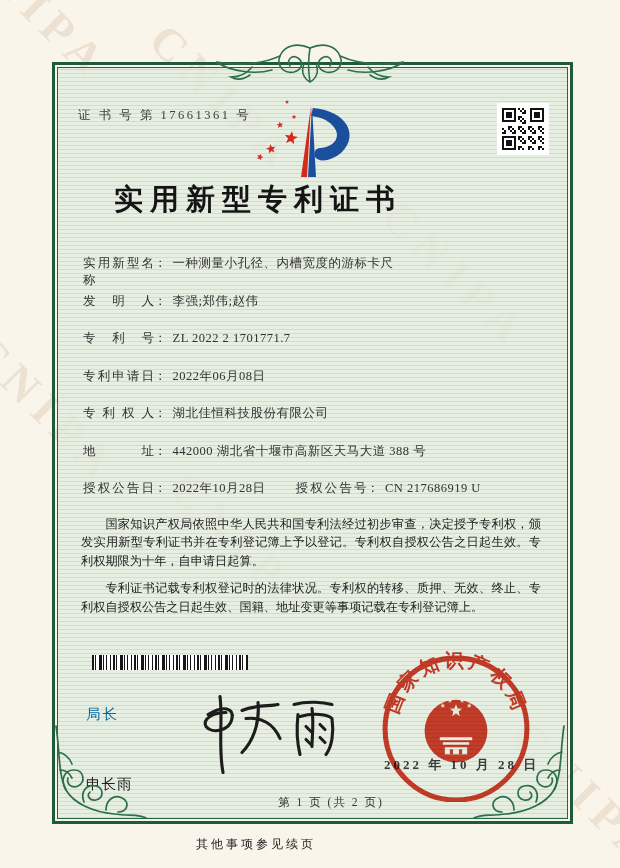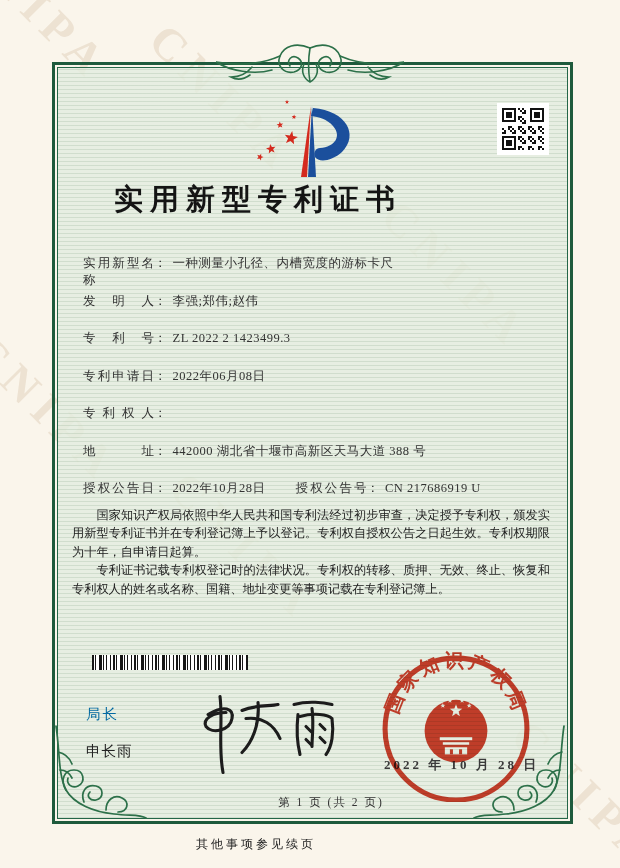--- a/index.html
+++ b/index.html
@@ -39,28 +39,28 @@
   .title{left:52px; top:180px; width:412px; text-align:center;
          font-size:29px; font-weight:bold; letter-spacing:7px; color:#141414;}
   .fields{left:83px; top:249px; width:462px; font-size:12.5px; color:#333;}
   .frow{height:37.5px; padding-top:6px; box-sizing:border-box; display:flex; align-items:flex-start; line-height:17px;}
   .flabel{display:inline-block; width:71px; text-align:justify; text-align-last:justify; flex:none;}
   .fcolon{flex:none; margin-right:6px;}
   .fvalue{letter-spacing:0.5px;text-align:right;}
   .grant-second{margin-left:30px; display:flex;}
   .paras{left:72px; top:506px; width:478px; font-size:12.2px; line-height:18.4px;
          text-align:justify; color:#222;}
-  .paras p{margin:0; text-indent:2em;}
+  .paras p{margin:9px; text-indent:2em;}
   .barcode{left:92px; top:655px; width:156px; height:15px; background:#fff;
     background-image:repeating-linear-gradient(90deg,
       #161616 0 2px, #fff 2px 3px, #161616 3px 4px, #fff 4px 7px,
       #161616 7px 10px, #fff 10px 11px, #161616 11px 12px, #fff 12px 14px,
       #161616 14px 15px, #fff 15px 18px, #161616 18px 19px, #fff 19px 21px);}
   .signer-title{left:86px; top:705px; font-size:14.5px; letter-spacing:2px; color:#0369a1;}
-  .signer-name{left:86px; top:742px; font-size:14.5px; letter-spacing:1px; color:#222;}
+  .signer-name{left:86px; top:775px; font-size:14.5px; letter-spacing:1px; color:#222;}
   .signature{left:190px; top:684px; width:150px; height:96px; z-index:4;}
   .seal{left:380px; top:650px; width:152px; height:152px; z-index:5; mix-blend-mode:multiply; opacity:0.93;}
   .seal-date{left:384px; top:756px; width:168px; font-size:13px; letter-spacing:3px;
              color:#3a3a3a; z-index:4; white-space:nowrap;font-weight:bold;}
   .page-info{left:52px; top:795px; width:558px; text-align:center; font-size:11.5px;
              letter-spacing:2px; color:#333;}
   .cont-note{left:0; top:836px; width:512px; text-align:center; font-size:12px;
              letter-spacing:3px; color:#222; z-index:3; position:absolute;}
 </style>
 </head>
@@ -103,20 +103,21 @@
   <svg class="ornament" style="left:470px; top:722px;" width="100" height="100" viewBox="0 0 100 100">
     <g transform="translate(100,0) scale(-1,1)" fill="none" stroke="#2c7049" stroke-width="1.7" stroke-linecap="round">
       <path d="M6,4 C10,30 8,52 16,68 C24,82 44,90 64,92 C80,94 90,92 96,96"></path>
       <path d="M16,68 C10,58 14,48 24,48 C34,48 36,60 28,64 C22,67 16,62 18,56"></path>
       <path d="M34,80 C30,70 36,62 46,64 C54,66 54,76 46,78 C40,79 36,74 40,70"></path>
       <path d="M56,88 C56,78 64,72 72,76 C80,80 78,90 68,90"></path>
       <path d="M8,30 q10,2 14,12 M10,48 q8,0 12,8"></path>
     </g>
   </svg>
 
+  <div class="abs cert-no">证 书 号 第 17661361 号</div>
 
   <div class="abs qr-box">
     <svg id="qr-svg" width="44" height="44" viewBox="0 0 44 44">
         <rect x="1" y="1" width="14" height="2" fill="#111"></rect>
         <rect x="1" y="13" width="14" height="2" fill="#111"></rect>
         <rect x="1" y="1" width="2" height="14" fill="#111"></rect>
         <rect x="13" y="1" width="2" height="14" fill="#111"></rect>
         <rect x="5" y="5" width="6" height="6" fill="#111"></rect>
         <rect x="29" y="1" width="14" height="2" fill="#111"></rect>
         <rect x="29" y="13" width="14" height="2" fill="#111"></rect>
@@ -236,51 +237,52 @@
       <span class="fvalue">一种测量小孔径、内槽宽度的游标卡尺</span>
     </div>
     <div class="frow">
       <span class="flabel">发明人</span>
         <span class="fcolon">：</span>
       <span class="fvalue">李强;郑伟;赵伟</span>
     </div>
     <div class="frow">
       <span class="flabel">专利号</span>
         <span class="fcolon">：</span>
-      <span class="fvalue">ZL 2022 2 1423499.3</span>
+      <span class="fvalue">ZL 2022 2 1701771.7</span>
     </div>
     <div class="frow">
       <span class="flabel">专利申请日</span>
         <span class="fcolon">：</span>
       <span class="fvalue">2022年06月08日</span>
     </div>
     <div class="frow">
       <span class="flabel">专利权人</span>
         <span class="fcolon">：</span>
+      <span class="fvalue">湖北佳恒科技股份有限公司</span>
     </div>
     <div class="frow">
       <span class="flabel">地址</span>
         <span class="fcolon">：</span>
       <span class="fvalue">442000 湖北省十堰市高新区天马大道 388 号</span>
     </div>
     <div class="frow">
       <span class="flabel">授权公告日</span>
         <span class="fcolon">：</span>
       <span class="fvalue">2022年10月28日</span>
       <span class="grant-second">
         <span class="flabel">授权公告号</span>
           <span class="fcolon">：</span>
         <span class="fvalue">CN 217686919 U</span>
       </span>
     </div>
   </div>
 
   <div class="abs paras">
     <p>国家知识产权局依照中华人民共和国专利法经过初步审查，决定授予专利权，颁发实用新型专利证书并在专利登记簿上予以登记。专利权自授权公告之日起生效。专利权期限为十年，自申请日起算。</p>
-    <p>专利证书记载专利权登记时的法律状况。专利权的转移、质押、无效、终止、恢复和专利权人的姓名或名称、国籍、地址变更等事项记载在专利登记簿上。</p>
+    <p>专利证书记载专利权登记时的法律状况。专利权的转移、质押、无效、终止、专利权自授权公告之日起生效、国籍、地址变更等事项记载在专利登记簿上。</p>
   </div>
 
   <div class="abs barcode"></div>
 
   <div class="abs signer-title">局长</div>
   <div class="abs signer-name">申长雨</div>
 
   <svg class="abs signature" viewBox="0 0 150 95">
     <g fill="none" stroke="#1c1c1c" stroke-width="3.1" stroke-linecap="round">
       <path d="M18,30 C34,20 44,24 42,34 C40,46 22,50 16,42 C12,34 24,28 36,28"></path>

